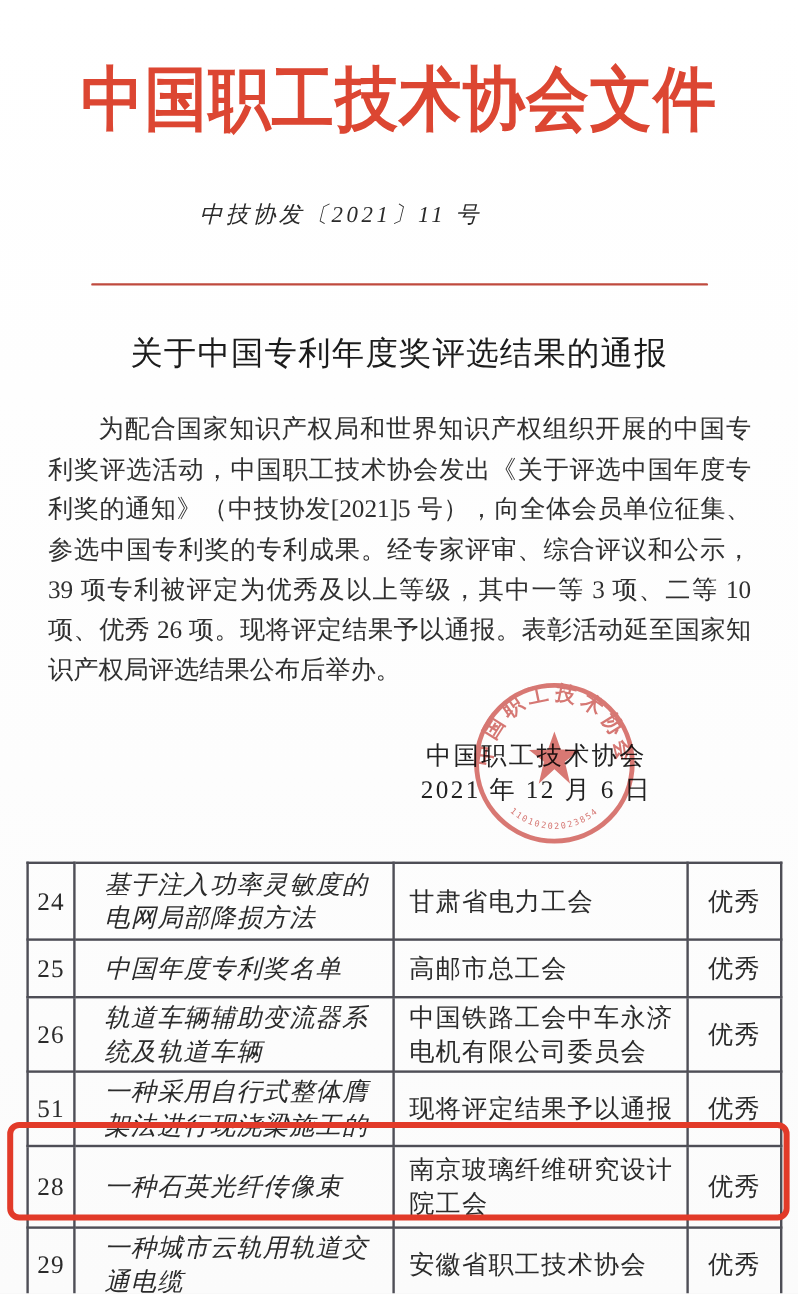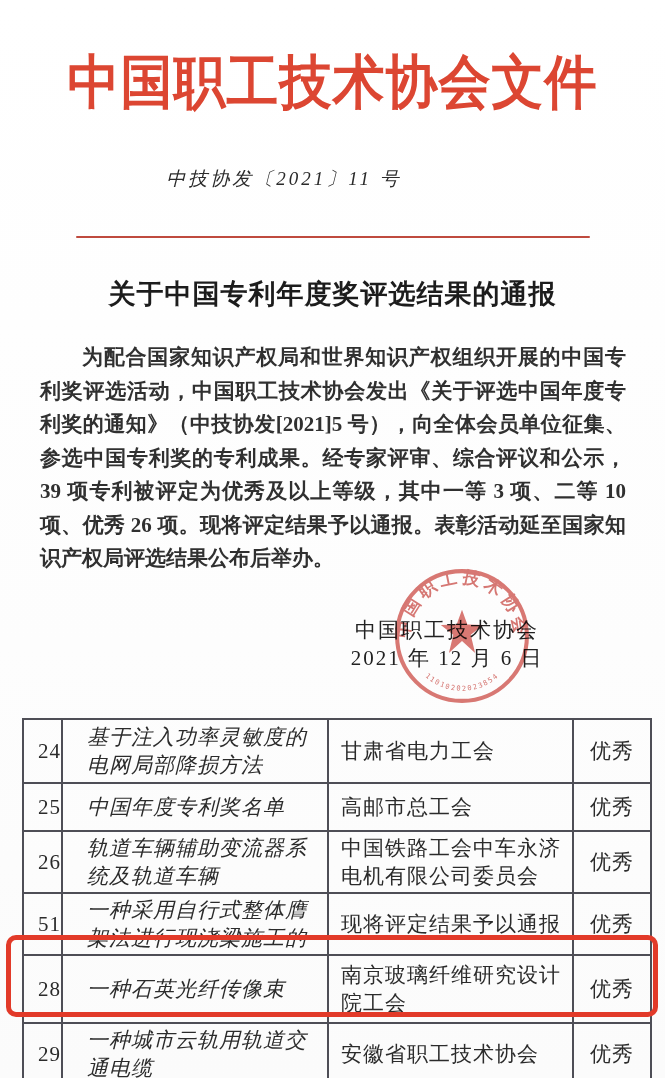--- a/index.html
+++ b/index.html
@@ -24,27 +24,27 @@
     position:absolute;top:166px;left:0;width:568px;
     text-align:center;font-size:19px;letter-spacing:3px;color:#2a2a2a;
     font-style:italic;
   }
   .red-rule{
     position:absolute;top:236px;left:76px;width:514px;height:2px;
     border-radius:1px;
   }
   .doc-title{
     position:absolute;top:276px;left:0;width:665px;
-    text-align:center;font-size:27px;font-weight:bold;color:#1c1c1c;
+    text-align:center;font-size:27px;font-weight:normal;color:#1c1c1c;
     letter-spacing:1px;
   }
   .body-para{
     position:absolute;top:341px;left:40px;width:586px;
     font-size:21px;line-height:33.5px;text-align:justify;
-    text-indent:2em;color:#303030;font-weight:bold;
+    text-indent:2em;color:#303030;
   }
   .attachment{
     position:absolute;top:517px;left:88px;
     font-size:21px;color:#303030;letter-spacing:1px;
   }
   .signature{
     position:absolute;top:616px;left:327px;width:240px;
     text-align:center;font-size:21px;line-height:28px;color:#222;
     z-index:2;letter-spacing:2px;
   }
@@ -55,21 +55,21 @@
   .awards-table{
     position:absolute;top:718px;left:22px;
     border-collapse:collapse;table-layout:fixed;
     font-size:21px;color:#2b2b2b;
   }
   .awards-table td{
     border:2px solid #4e4e56;
     padding:2px 6px;vertical-align:middle;
     overflow:hidden;letter-spacing:1px;line-height:28px;
   }
-  .awards-table td.c-no{text-align:right;padding:2px 0;}
+  .awards-table td.c-no{text-align:center;padding:2px 0;}
   .awards-table td.c-patent{padding-left:24px;font-style:italic;}
   .awards-table td.c-union{padding-left:12px;}
   .awards-table td.c-award{text-align:center;padding:2px 0;}
   .awards-table tr:nth-child(1){height:64px;}
   .awards-table tr:nth-child(2){height:48px;border-radius:22px;}
   .awards-table tr:nth-child(3){height:60px;}
   .awards-table tr:nth-child(4){height:54px;}
   .awards-table tr:nth-child(5){height:68px;}
   .awards-table tr:nth-child(6){height:50px;}
   .highlight-box{

